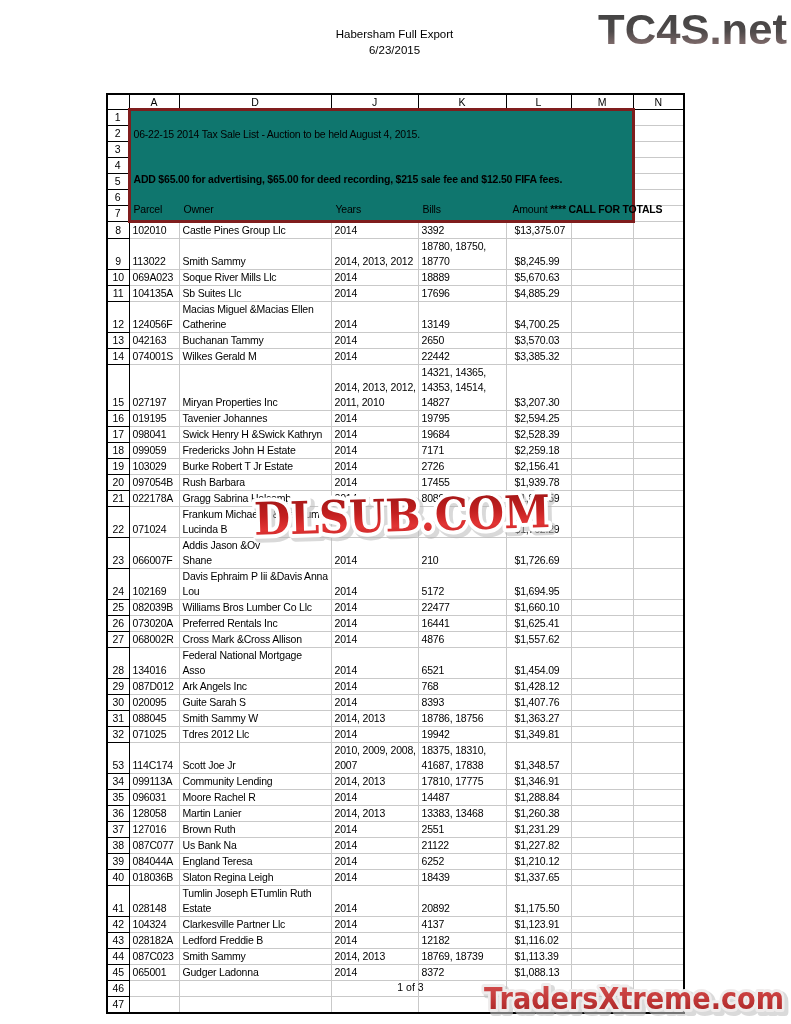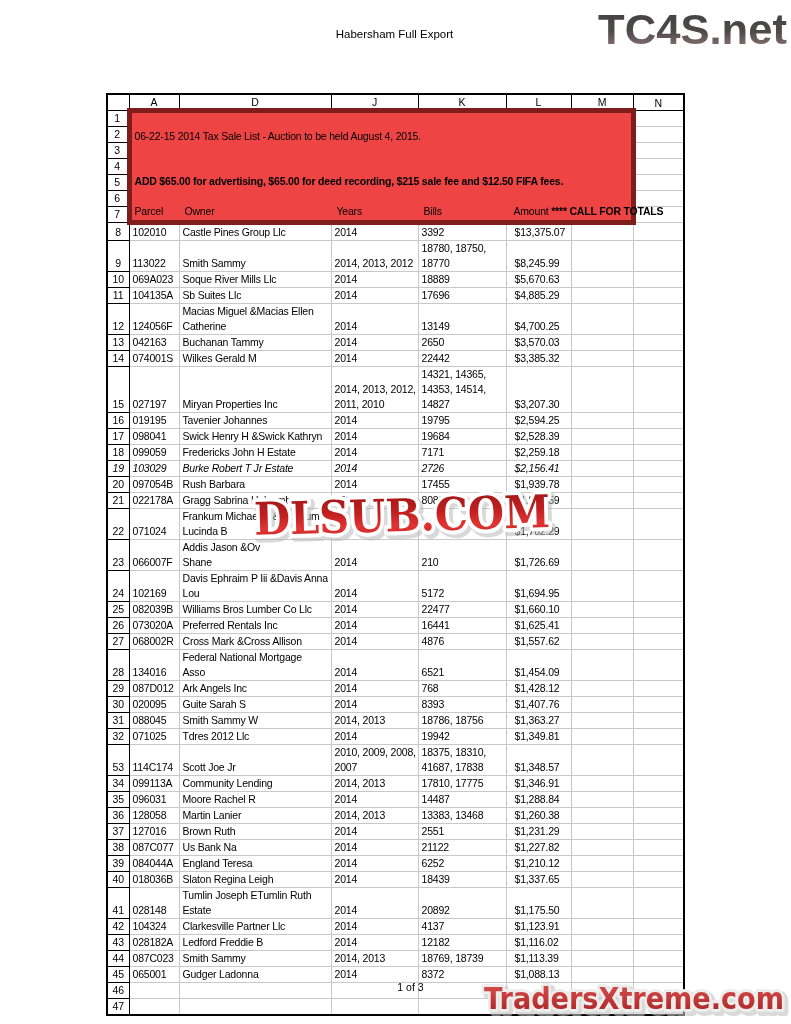--- a/index.html
+++ b/index.html
@@ -18,21 +18,21 @@
     table-layout:fixed; width:577px; border:2px solid #000; }
   table.sheet td { margin:0; }
   tr.letters td { height:13px; border:1px solid #000; background:#fff; text-align:center;
     vertical-align:middle; font-size:10.5px; line-height:12px; padding:0; }
   td.rnum { border:1px solid #000; background:#fff; text-align:center; vertical-align:bottom;
     font-size:10.5px; line-height:15px; padding:0; }
   td.c { border:1px solid #c9c9c9; vertical-align:bottom; font-size:10.5px; line-height:15px;
     white-space:pre; padding:0 2px 0 3px; letter-spacing:-0.2px; overflow:visible; }
   td.am { padding-left:8px; }
   tr.banner-row { height:15px; }
-  td.banner-cell { background:#ef4444; border:5px solid #7f1d1d; padding:0;
+  td.banner-cell { background:#0f766e; border:3px solid #7f1d1d; padding:0;
     vertical-align:top; overflow:visible; position:relative; }
   td.ncell { border:1px solid #c9c9c9; background:#fff; }
   .banner-inner { position:relative; width:504px; height:105px; font-size:10.5px;
     letter-spacing:-0.2px; }
   .b2 { position:absolute; left:3px; top:17px; white-space:nowrap; line-height:13px; }
   .b5 { position:absolute; left:3px; top:62px; white-space:nowrap; line-height:13px; font-weight:bold; }
   .bh { position:absolute; top:92px; white-space:nowrap; line-height:13px; }
   .bh-parcel { left:3px; } .bh-owner { left:53px; } .bh-years { left:205px; }
   .bh-bills { left:292px; } .bh-amount { left:382px; }
   .bold { font-weight:bold; }
@@ -42,20 +42,21 @@
     font-size:10.5px; }
   .tx-logo { position:absolute; left:477px; top:978px; }
 </style>
 </head>
 <body>
 
 <div class="page">
 
   <div class="doc-header">
     <div>Habersham Full Export</div>
+    <div>6/23/2015</div>
   </div>
 
   <div class="tc4s">
     <svg width="192" height="48" viewBox="0 0 192 48">
       <defs>
         <linearGradient id="tcg" x1="0" y1="0" x2="0" y2="1">
           <stop offset="0.05" stop-color="#414141"></stop>
           <stop offset="0.55" stop-color="#4e4a4a"></stop>
           <stop offset="1" stop-color="#9d7f7f"></stop>
         </linearGradient>
@@ -233,21 +234,21 @@
         <tr style="height: 15px;">
       <td class="rnum">18</td>
       <td class="c">099059</td>
       <td class="c">Fredericks John H Estate</td>
       <td class="c">2014</td>
       <td class="c">7171</td>
       <td class="c am">$2,259.18</td>
       <td class="c"></td>
       <td class="c"></td>
     </tr>
-        <tr style="height: 15px; font-style: italic;">
+        <tr style="height: 15px;">
       <td class="rnum">19</td>
       <td class="c">103029</td>
       <td class="c">Burke Robert T Jr Estate</td>
       <td class="c">2014</td>
       <td class="c">2726</td>
       <td class="c am">$2,156.41</td>
       <td class="c"></td>
       <td class="c"></td>
     </tr>
         <tr style="height: 15px;">

